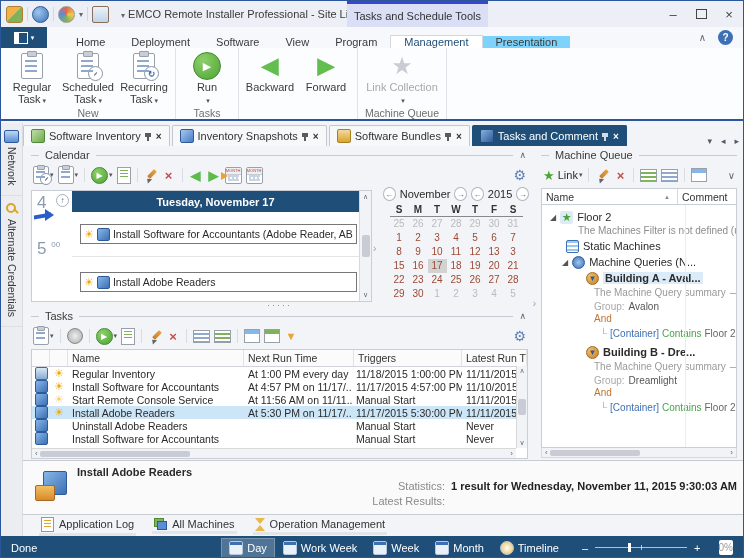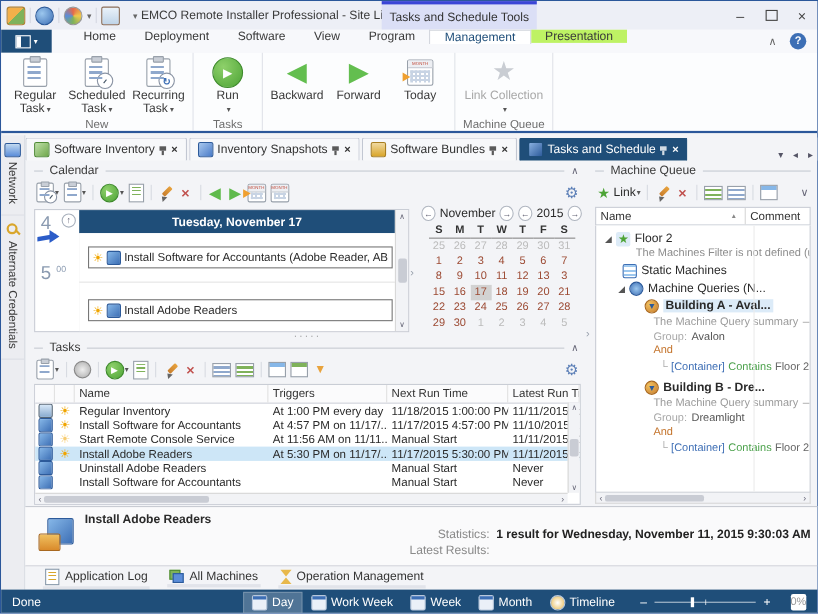--- a/index.html
+++ b/index.html
@@ -17,24 +17,24 @@
 .title{margin-left:12px;color:#3A3A3A;white-space:nowrap}
 .ctxhdr{position:absolute;left:346px;top:0;width:141px;height:26px;background:#DBDFF6;border-top:3px solid #3A45D6;box-sizing:border-box;display:flex;align-items:center;justify-content:center;color:#333}
 .winctl{margin-left:auto;display:flex;align-items:center;height:100%}
 .wbtn{width:28px;height:100%;display:flex;align-items:center;justify-content:center;color:#444;font-size:13px}
 .maxsq{width:9px;height:8px;border:1px solid #444;display:inline-block}
 
 .tabrow{position:absolute;left:0;top:26px;width:100%;height:21px;background:#F7F8FB;display:flex;align-items:stretch}
 .appbtn{width:46px;background:#1F4E79;display:flex;align-items:center;justify-content:center;gap:3px;color:#fff}
 .appglyph{width:12px;height:10px;border:1px solid #fff;background:linear-gradient(90deg,#fff 0 4px,transparent 4px);display:inline-block}
 .appcaret{font-size:7px;color:#fff}
-.rtabs{display:flex;align-items:flex-start;margin-left:16px}
+.rtabs{display:flex;align-items:flex-end;margin-left:16px}
 .rtab{padding:0 13px;display:flex;align-items:center;color:#3A3A3A}
 .rtab.active{background:#FFF;border:1px solid #D4D7DE;border-bottom:none;color:#1F4E79}
-.rtab.ctx{background:#bef264}
+.rtab.ctx{background:#7dd3fc}
 .tr-right{margin-left:auto;display:flex;align-items:center;gap:12px;padding-right:10px}
 .collapse-r{color:#666;font-size:10px}
 .helpbtn{width:15px;height:15px;border-radius:50%;background:#3D6FB5;color:#fff;display:flex;align-items:center;justify-content:center;font-weight:bold;font-size:10px}
 
 .ribbon{position:absolute;left:0;top:47px;width:100%;height:73px;background:#FCFDFE;border-bottom:2px solid #2B579A;box-sizing:border-box;display:flex}
 .rgroup{display:flex;flex-direction:column;border-right:1px solid #E0E3E9;padding:2px 3px 0}
 .rbtns{display:flex;flex:1;align-items:flex-start}
 .rbtn{width:56px;display:flex;flex-direction:column;align-items:center;padding-top:2px;color:#3A3A3A}
 .rbtn.wide{width:82px}
 .rbtn .ric{height:28px;display:flex;align-items:center;justify-content:center;margin-bottom:1px}
@@ -336,28 +336,20 @@
               <span class="garr">◀</span>
             </span>
           <span class="rl">Backward</span>
         </div>
         <div class="rbtn">
           <span class="ric">
               <span class="garr">▶</span>
             </span>
           <span class="rl">Forward</span>
         </div>
-        <div class="rbtn">
-          <span class="ric">
-              <span class="calic">
-                <span class="today-ov"></span>
-              </span>
-            </span>
-          <span class="rl">Today</span>
-        </div>
       </div>
     </div>
     <div class="rgroup">
       <div class="rbtns">
         <div class="rbtn wide disabled">
           <span class="ric">
               <span class="staric gray">★</span>
             </span>
           <span class="rl">Link Collection</span>
           <span class="rl"><span class="rcaret">▾</span></span>
@@ -392,21 +384,21 @@
       <span class="dtx">×</span>
     </div>
     <div class="dtab">
       <span class="dt-ic i3"></span>
       <span>Software Bundles</span>
       <span class="pin"></span>
       <span class="dtx">×</span>
     </div>
     <div class="dtab active">
       <span class="dt-ic i4"></span>
-      <span>Tasks and Schedule</span>
+      <span>Tasks and Comment</span>
       <span class="pin"></span>
       <span class="dtx">×</span>
     </div>
     <div class="docr">
       <span>▾</span>
       <span>◂</span>
       <span>▸</span>
     </div>
   </div>
 
@@ -592,22 +584,22 @@
           <span class="gridic green"></span>
         </span>
       <span class="tbi funnel">▼</span>
       <span class="gear">⚙</span>
     </div>
     <div class="tasktable">
       <div class="throw">
         <span class="hc c0"></span>
         <span class="hc c1"></span>
         <span class="hc c2">Name</span>
+        <span class="hc c4">Next Run Time</span>
         <span class="hc c3">Triggers</span>
-        <span class="hc c4">Next Run Time</span>
         <span class="hc c5">Latest Run Time</span>
       </div>
       <div class="trow">
         <span class="tc c0">
             <span class="bx win"></span>
           </span>
         <span class="tc c1">
             <span class="sun">☀</span>
           </span>
         <span class="tc c2">Regular Inventory</span>

